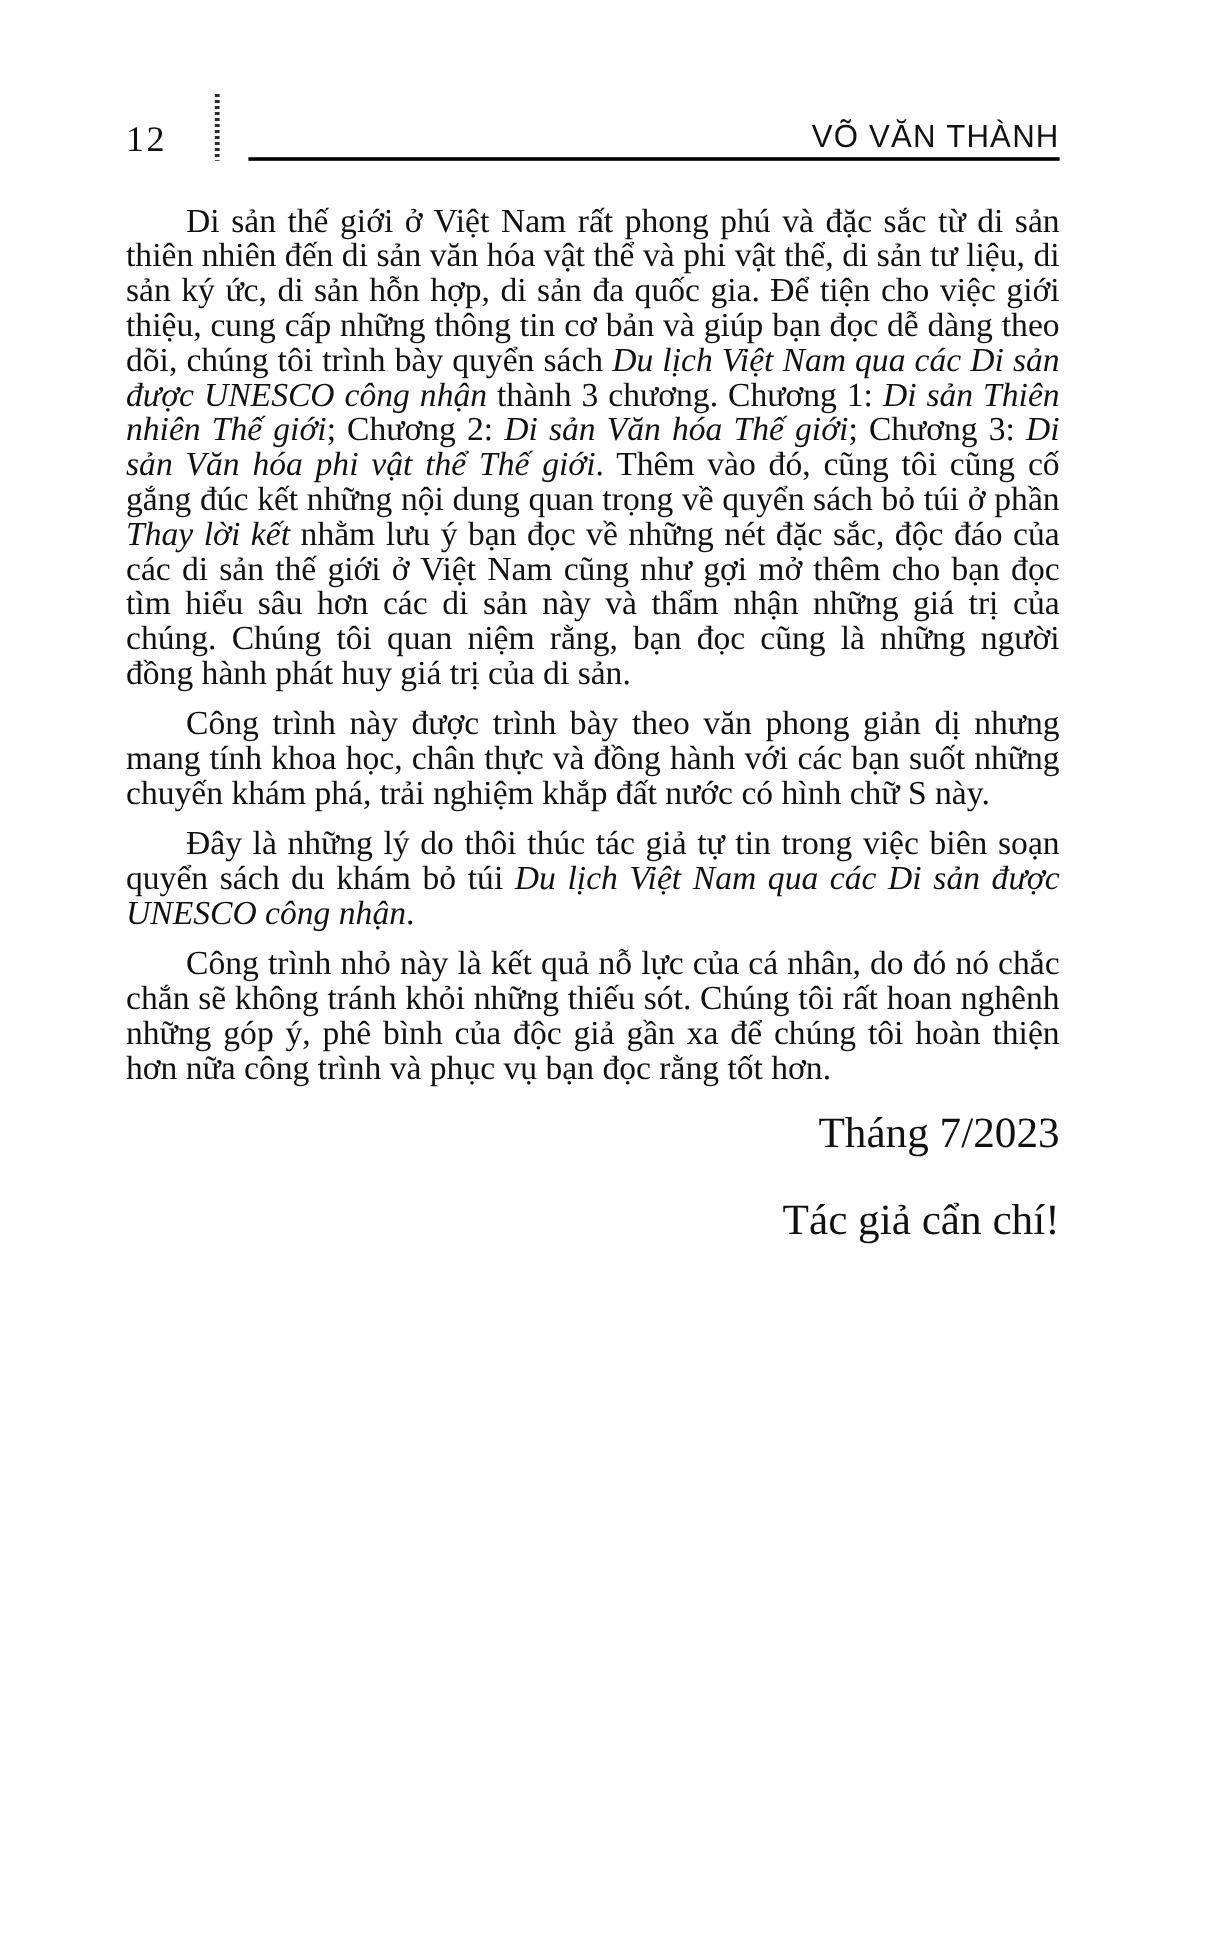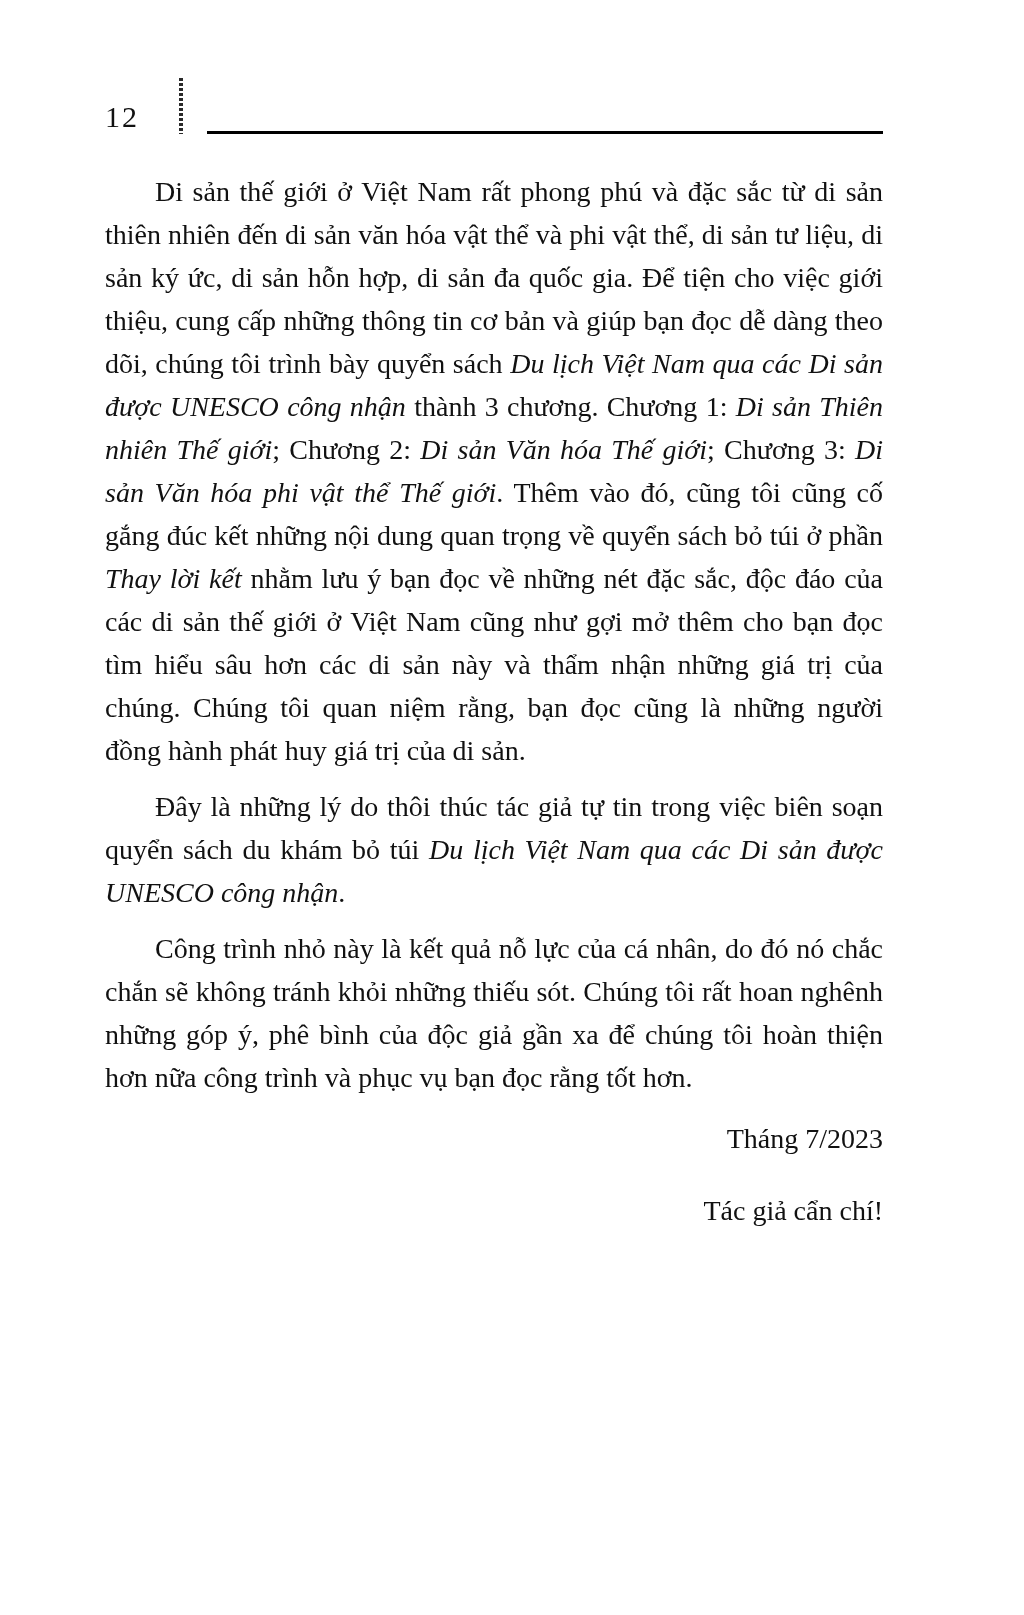--- a/index.html
+++ b/index.html
@@ -61,55 +61,57 @@
   }
   
   .body-text {
     position: absolute;
     top: 170px;
     left: 105px;
     right: 141px;
   }
   .para {
     font-size: 28px;
-    line-height: 43px;
+    line-height: 29px;
     text-align: justify;
     text-indent: 50px;
     margin-bottom: 13px;
   }
   .para em { font-style: italic; }
   
   .signature {
     text-align: right;
     margin-top: 18px;
   }
   .sig-line {
-    font-size: 28px;
+    font-size: 36px;
     line-height: 43px;
   }
   .sig-line + .sig-line {
     margin-top: 29px;
   }
 </style>
 </head>
 <body>
 
 <div class="page">
 
   <header class="running-header">
     <span class="page-number">12</span>
     <span class="tick"></span>
     <div class="head-rule-wrap">
+      <span class="running-head">VÕ VĂN THÀNH</span>
       <div class="head-rule"></div>
     </div>
   </header>
 
   <main class="body-text" id="paragraphs">
 
     <p class="para"><span>Di sản thế giới ở Việt Nam rất phong phú và đặc sắc từ di sản thiên nhiên đến di sản văn hóa vật thể và phi vật thể, di sản tư liệu, di sản ký ức, di sản hỗn hợp, di sản đa quốc gia. Để tiện cho việc giới thiệu, cung cấp những thông tin cơ bản và giúp bạn đọc dễ dàng theo dõi, chúng tôi trình bày quyển sách </span><em>Du lịch Việt Nam qua các Di sản được UNESCO công nhận</em><span> thành 3 chương. Chương 1: </span><em>Di sản Thiên nhiên Thế giới</em><span>; Chương 2: </span><em>Di sản Văn hóa Thế giới</em><span>; Chương 3: </span><em>Di sản Văn hóa phi vật thể Thế giới</em><span>. Thêm vào đó, cũng tôi cũng cố gắng đúc kết những nội dung quan trọng về quyển sách bỏ túi ở phần </span><em>Thay lời kết</em><span> nhằm lưu ý bạn đọc về những nét đặc sắc, độc đáo của các di sản thế giới ở Việt Nam cũng như gợi mở thêm cho bạn đọc tìm hiểu sâu hơn các di sản này và thẩm nhận những giá trị của chúng. Chúng tôi quan niệm rằng, bạn đọc cũng là những người đồng hành phát huy giá trị của di sản.</span></p>
+      <p class="para"><span>Công trình này được trình bày theo văn phong giản dị nhưng mang tính khoa học, chân thực và đồng hành với các bạn suốt những chuyến khám phá, trải nghiệm khắp đất nước có hình chữ S này.</span></p>
       <p class="para"><span>Đây là những lý do thôi thúc tác giả tự tin trong việc biên soạn quyển sách du khám bỏ túi </span><em>Du lịch Việt Nam qua các Di sản được UNESCO công nhận</em><span>.</span></p>
       <p class="para"><span>Công trình nhỏ này là kết quả nỗ lực của cá nhân, do đó nó chắc chắn sẽ không tránh khỏi những thiếu sót. Chúng tôi rất hoan nghênh những góp ý, phê bình của độc giả gần xa để chúng tôi hoàn thiện hơn nữa công trình và phục vụ bạn đọc rằng tốt hơn.</span></p>
       <div class="signature" id="signature">
       <p class="sig-line">Tháng 7/2023</p>
       <p class="sig-line">Tác giả cẩn chí!</p>
     </div>
   </main>
 
 </div>
 

